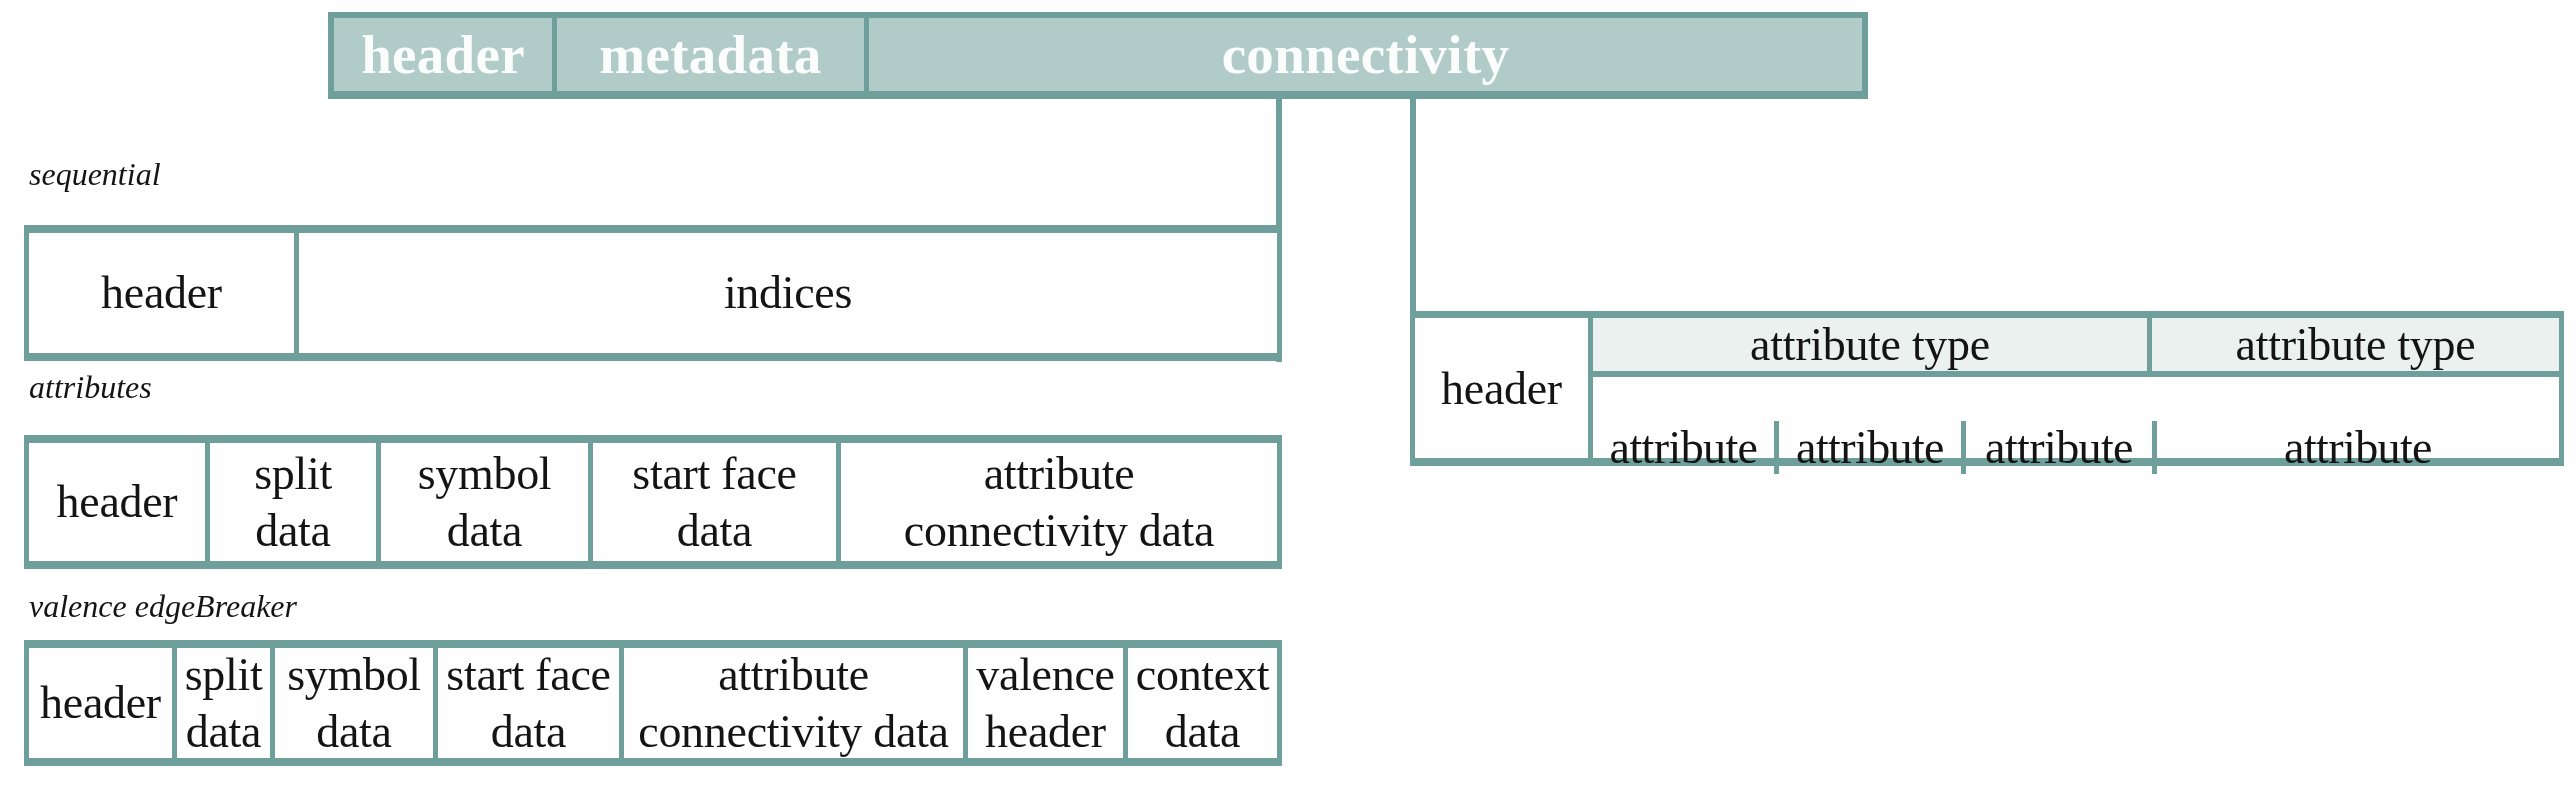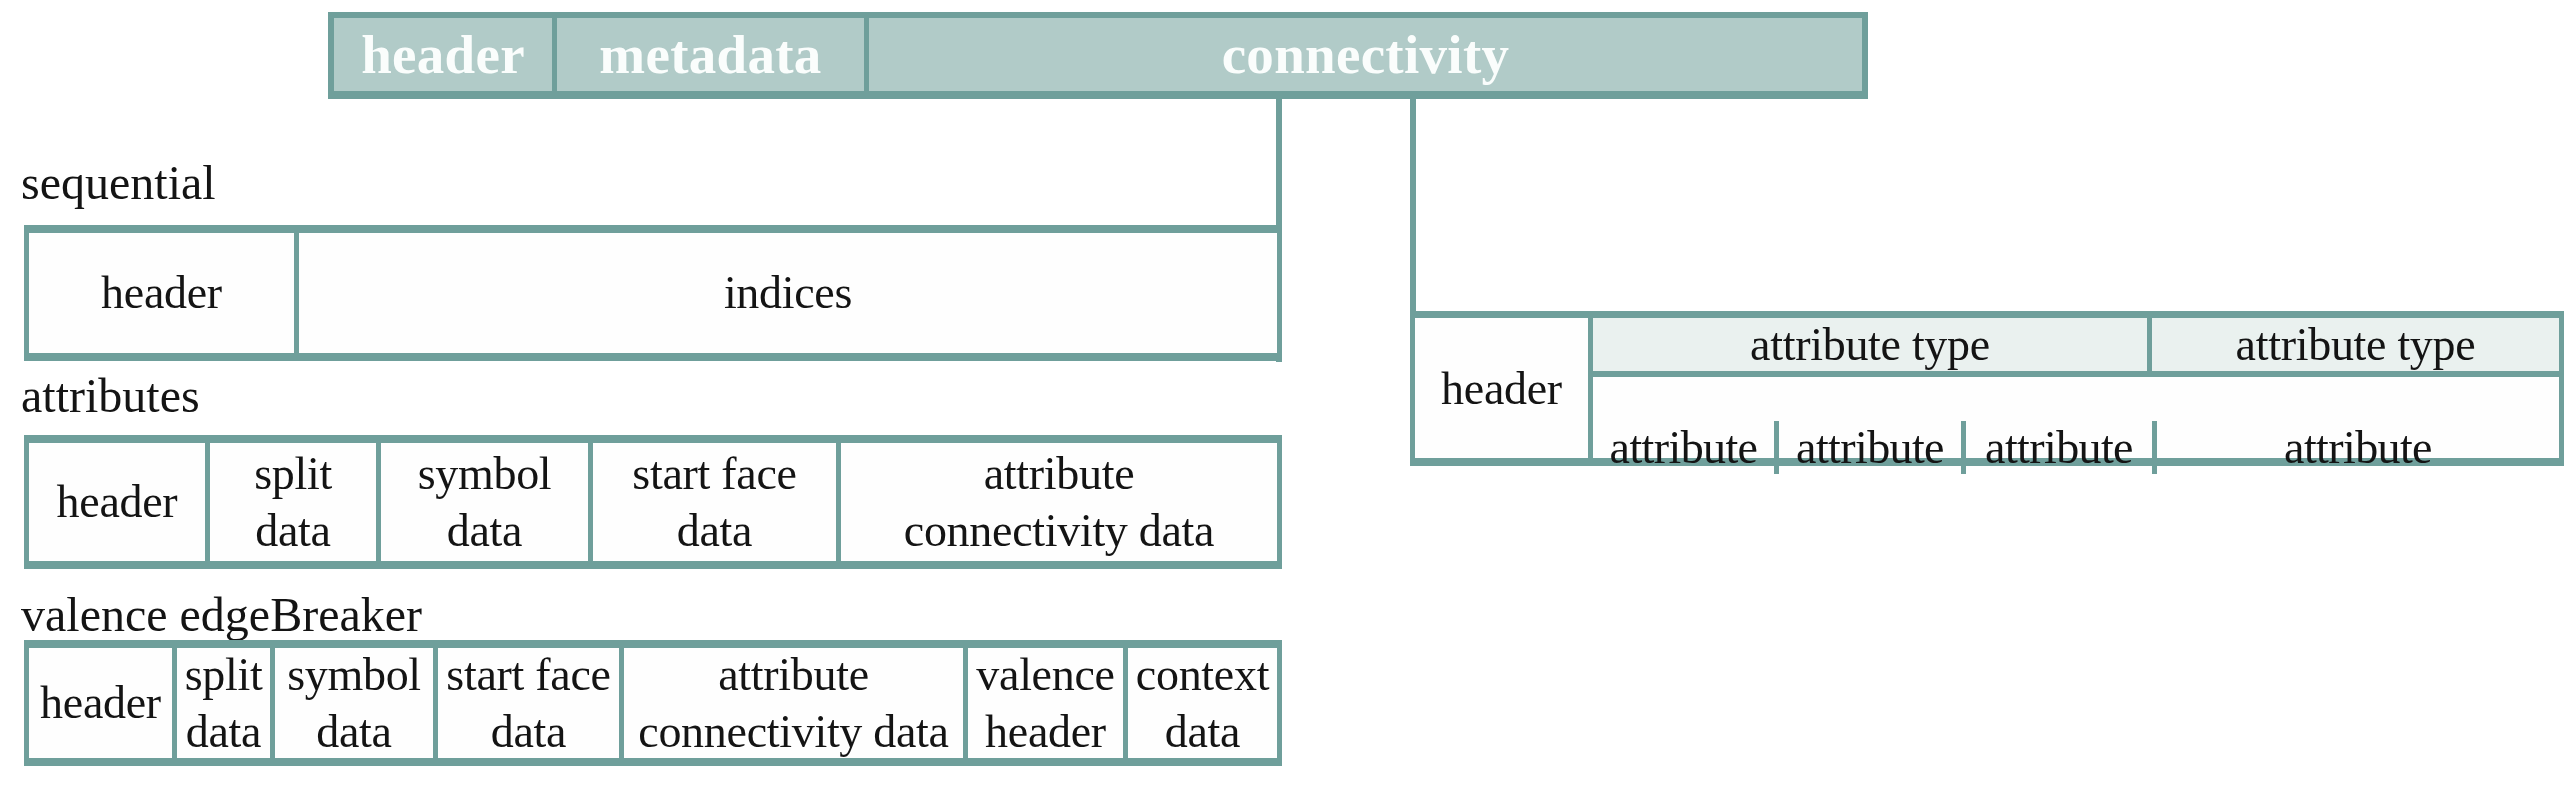--- a/index.html
+++ b/index.html
@@ -26,22 +26,22 @@
   }
   .bar-cell:last-child{border-right:none;flex:1;}
 
   
   .drop-line{position:absolute;width:5.6px;background:var(--c-border);}
   .drop-connectivity{left:1276px;top:98px;height:264px;}
   .drop-attributes{left:1410px;top:98px;height:218px;}
 
   
   .section-label{
-    position:absolute;left:21px;color:var(--c-text);
-    font-size:48px;line-height:1.1;white-space:pre;
+    position:absolute;left:29px;color:var(--c-text);
+    font-style:italic;font-size:32px;line-height:1.1;white-space:pre;
   }
 
   
   .strip{
     position:absolute;left:24px;width:1258px;
     background:var(--c-cell-fill);
     border:5.6px solid var(--c-border);border-top-width:8px;border-bottom-width:8px;
     box-sizing:border-box;display:flex;
   }
   .cell{

